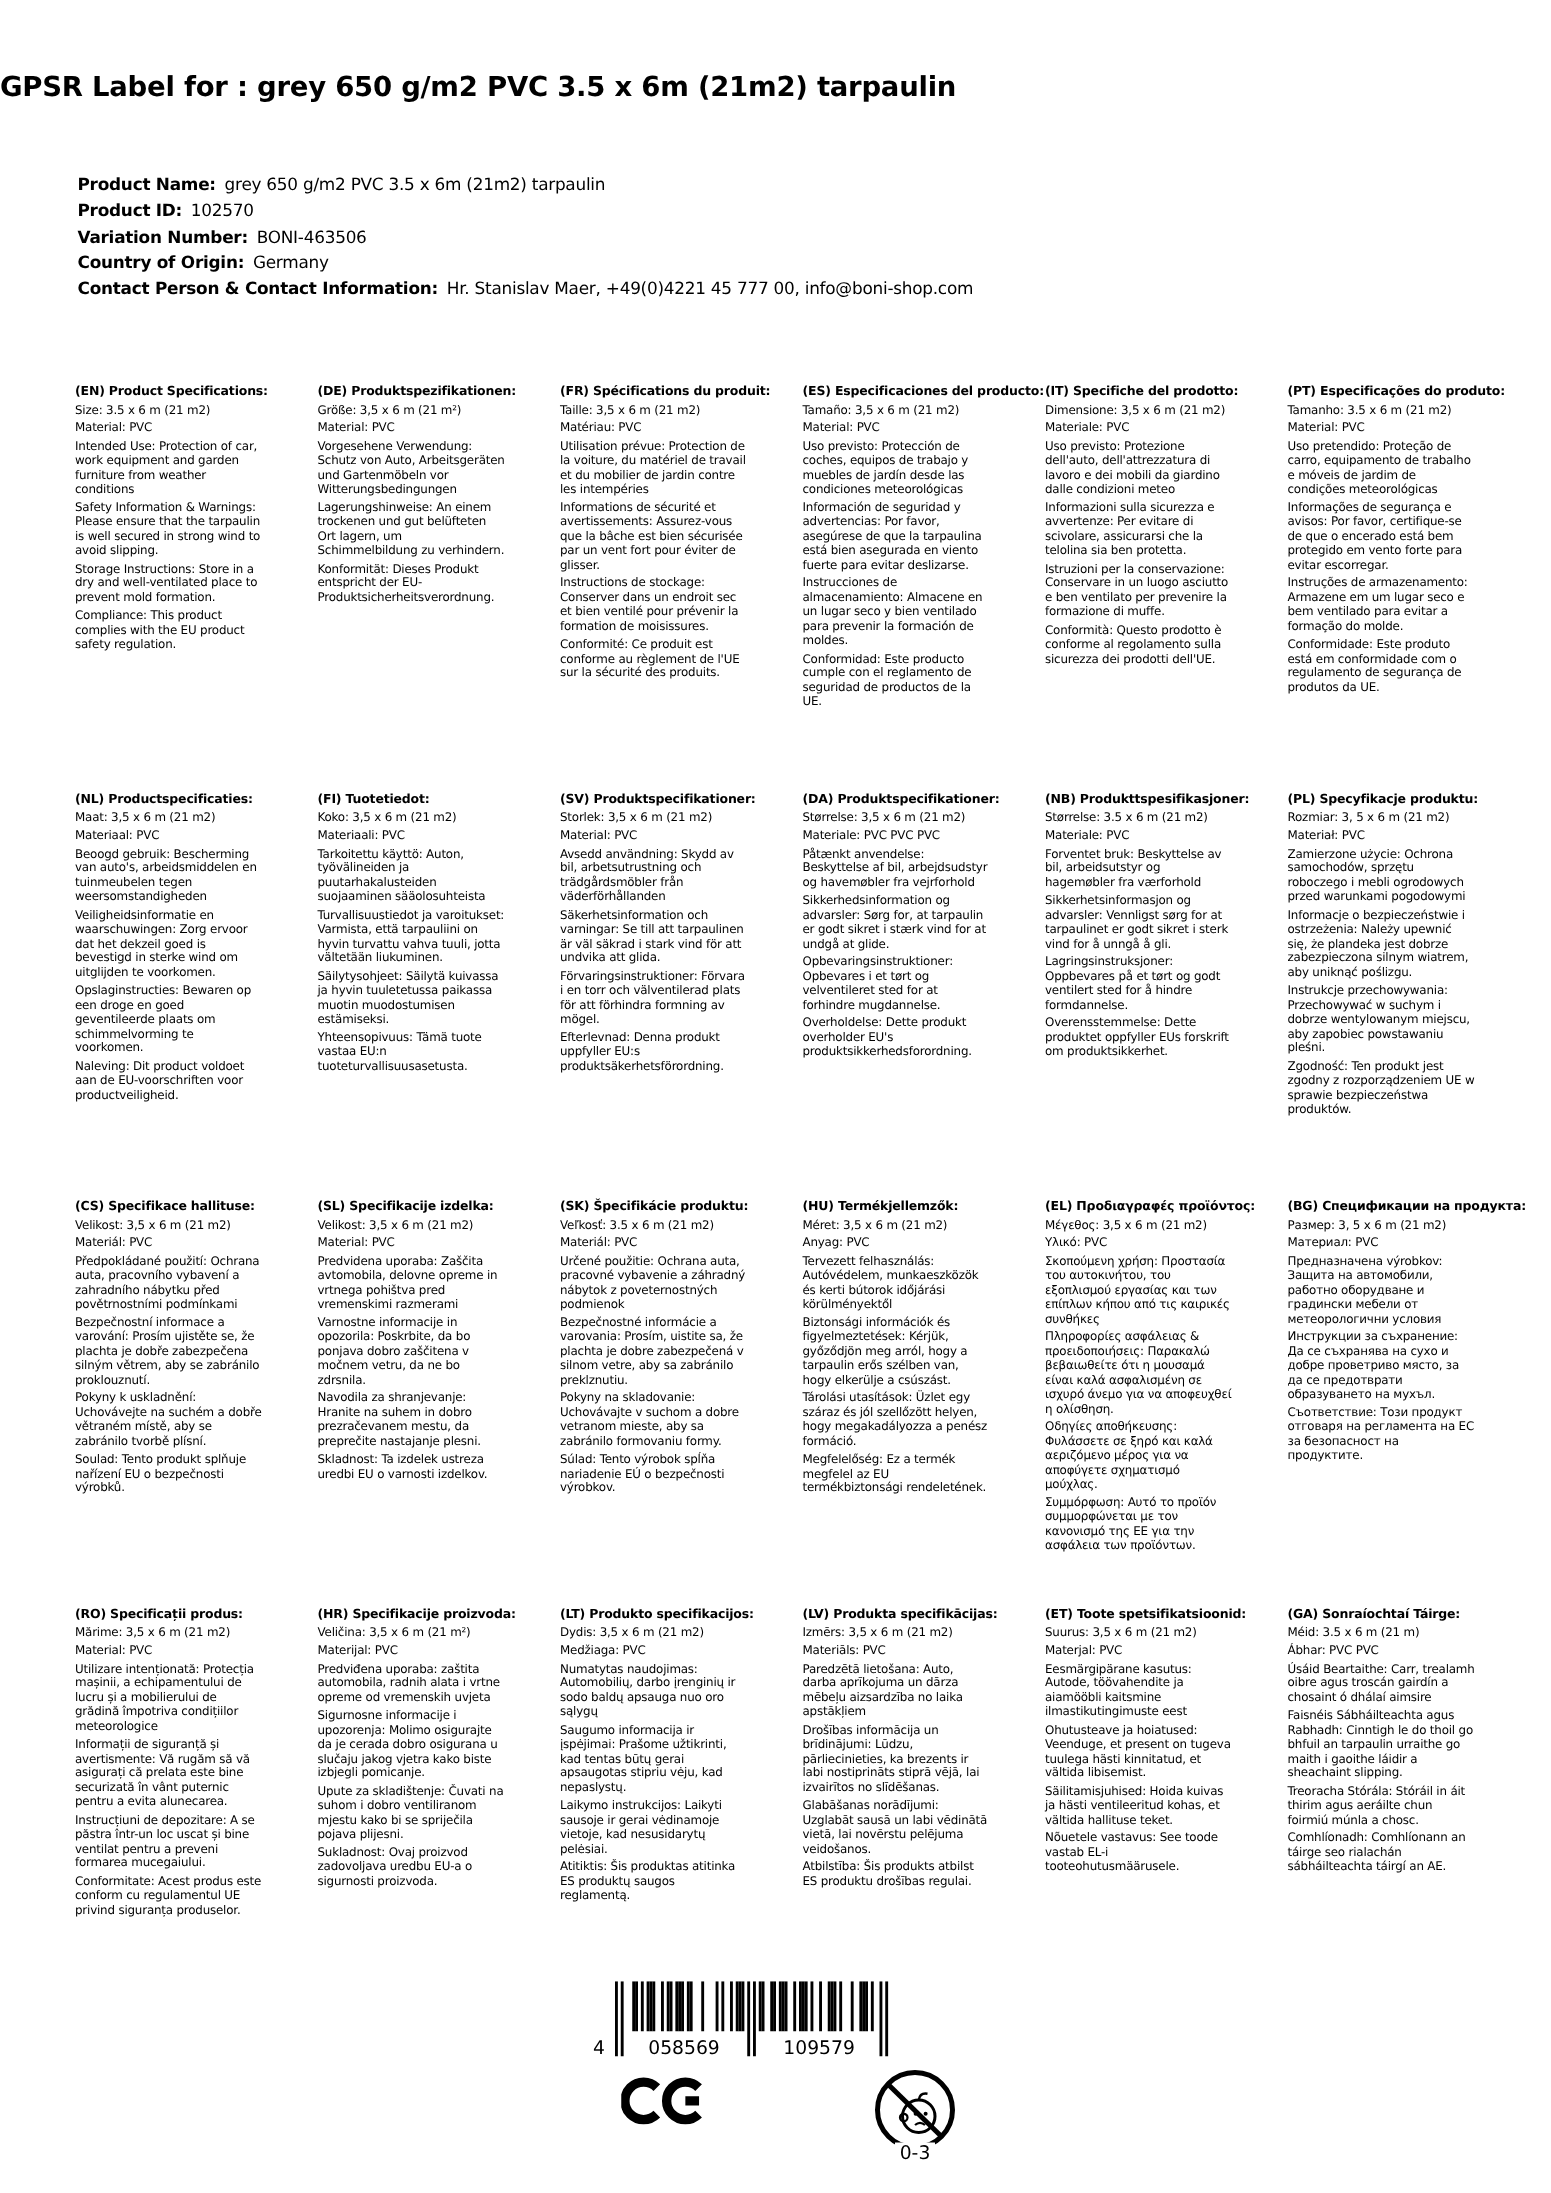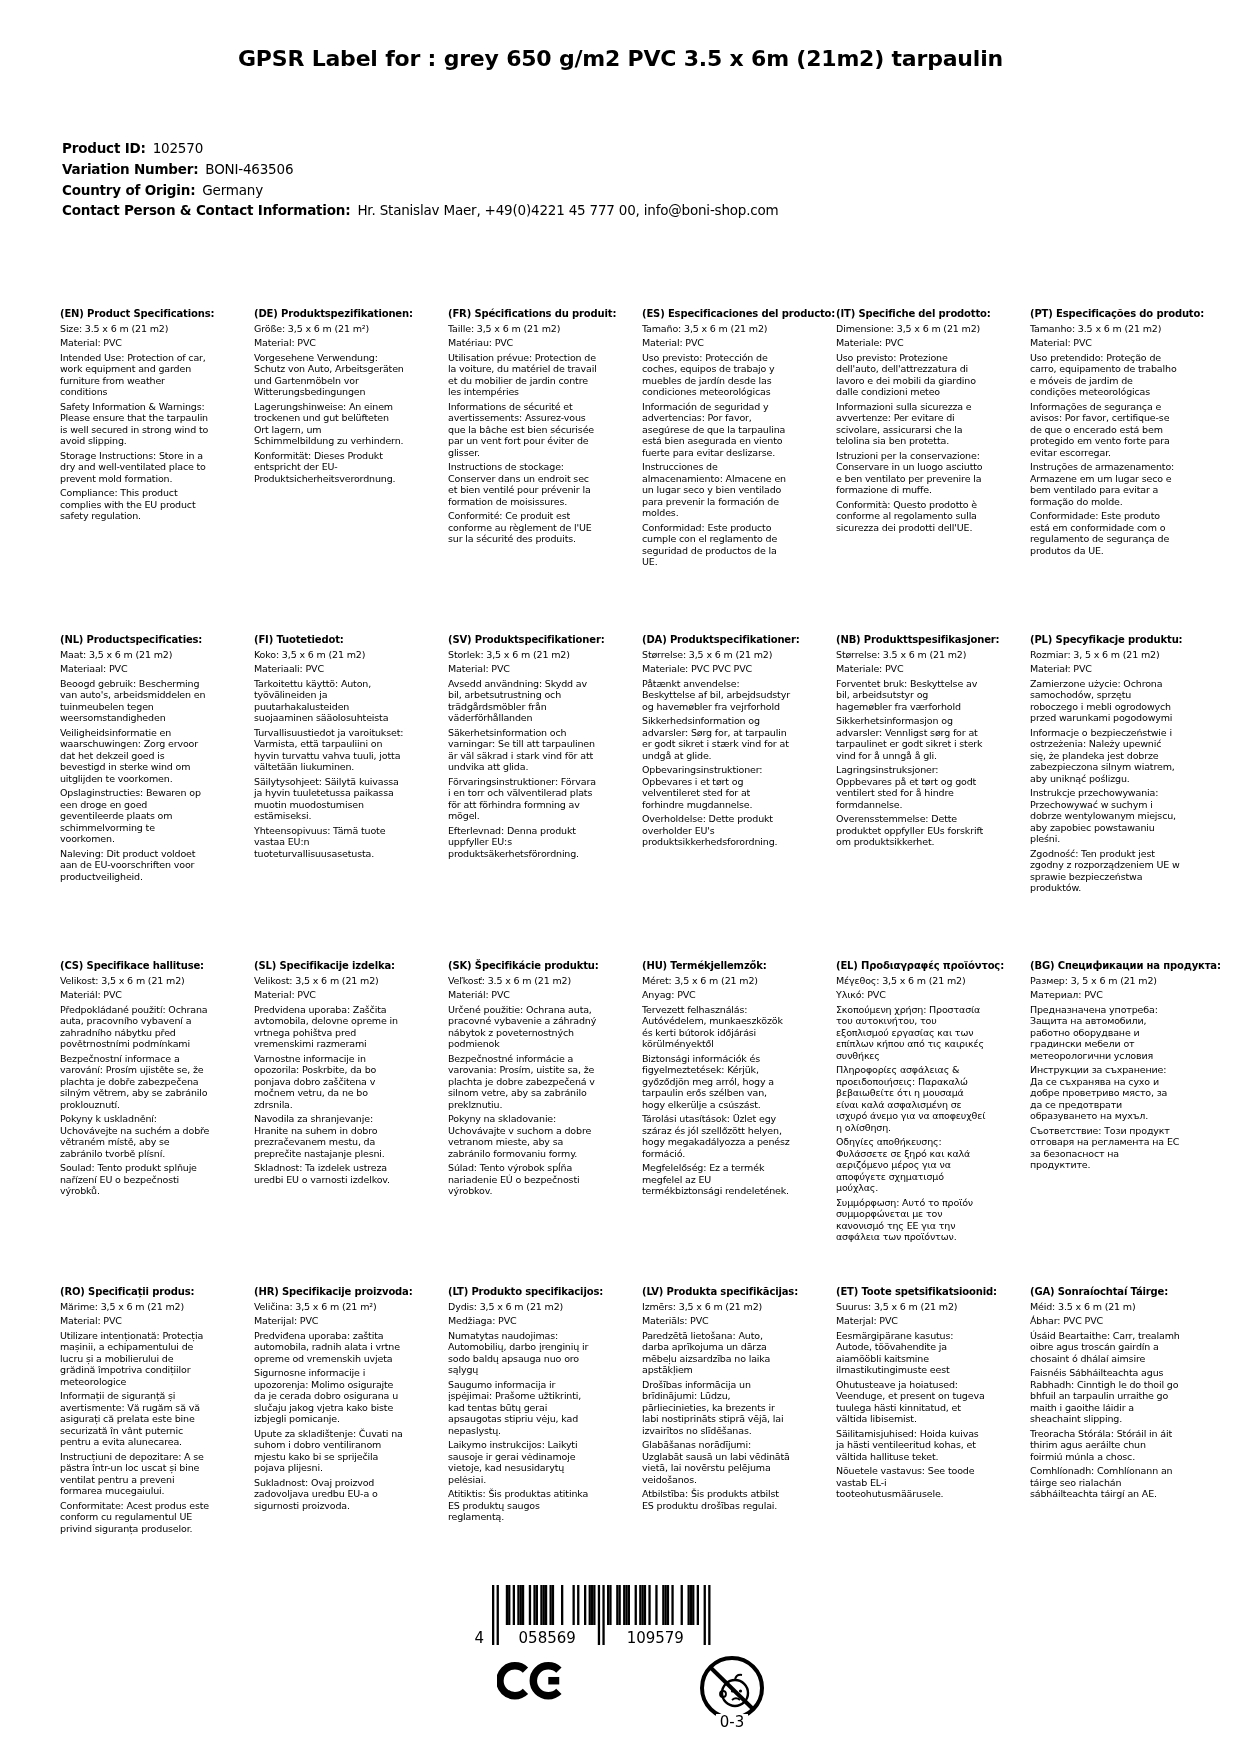--- a/index.html
+++ b/index.html
@@ -1,19 +1,19 @@
 <!DOCTYPE html>
 <html><head>
 <meta charset="utf-8">
 <style>
   html,body{margin:0;padding:0;background:#ffffff;}
   body{width:1241px;height:1754px;position:relative;font-family:"DejaVu Sans",sans-serif;color:#000;}
   .page{position:absolute;inset:0;background:#fff;}
 
-  .doc-title{position:absolute;top:46px;left:0;width:100%;text-align:center;
+  .doc-title{position:absolute;top:58px;left:0;width:100%;text-align:left;
     font-size:22px;font-weight:bold;letter-spacing:-0.2px;}
 
   .product-info{position:absolute;left:62px;top:138px;font-size:13.5px;letter-spacing:-0.2px;}
   .info-row{line-height:20.8px;white-space:nowrap;}
   .info-row .label{font-weight:bold;margin-right:7px;}
 
   .language-grid{position:absolute;left:60px;top:308px;width:1166px;
     display:grid;grid-template-columns:repeat(6,182px);column-gap:14px;
     grid-auto-rows:314px;align-items:start;gap:12px;}
   .block{font-size:9.5px;line-height:11.5px;letter-spacing:-0.15px;word-wrap:break-word;}
@@ -27,20 +27,21 @@
   svg text{font-family:"DejaVu Sans",sans-serif;}
 </style>
 </head>
 <body>
 
 <div class="page">
 
   <div class="doc-title">GPSR Label for : grey 650 g/m2 PVC 3.5 x 6m (21m2) tarpaulin</div>
 
   <div class="product-info">
+      <div class="info-row"><span class="label">Product Name:</span><span class="value">grey 650 g/m2 PVC 3.5 x 6m (21m2) tarpaulin</span></div>
       <div class="info-row"><span class="label">Product ID:</span><span class="value">102570</span></div>
       <div class="info-row"><span class="label">Variation Number:</span><span class="value">BONI-463506</span></div>
       <div class="info-row"><span class="label">Country of Origin:</span><span class="value">Germany</span></div>
       <div class="info-row"><span class="label">Contact Person &amp; Contact Information:</span><span class="value">Hr. Stanislav Maer, +49(0)4221 45 777 00, info@boni-shop.com</span></div>
     </div>
 
   <div class="language-grid">
       <div class="block">
         <div class="block-title">(EN) Product Specifications:</div>
         <div class="block-line">Size: 3.5 x 6 m (21 m2)</div>
@@ -190,21 +191,21 @@
         <div class="block-line">Υλικό: PVC</div>
         <div class="block-line">Σκοπούμενη χρήση: Προστασία του αυτοκινήτου, του εξοπλισμού εργασίας και των επίπλων κήπου από τις καιρικές συνθήκες</div>
         <div class="block-line">Πληροφορίες ασφάλειας &amp; προειδοποιήσεις: Παρακαλώ βεβαιωθείτε ότι η μουσαμά είναι καλά ασφαλισμένη σε ισχυρό άνεμο για να αποφευχθεί η ολίσθηση.</div>
         <div class="block-line">Οδηγίες αποθήκευσης: Φυλάσσετε σε ξηρό και καλά αεριζόμενο μέρος για να αποφύγετε σχηματισμό μούχλας.</div>
         <div class="block-line">Συμμόρφωση: Αυτό το προϊόν συμμορφώνεται με τον κανονισμό της ΕΕ για την ασφάλεια των προϊόντων.</div>
       </div>
       <div class="block">
         <div class="block-title">(BG) Спецификации на продукта:</div>
         <div class="block-line">Размер: 3, 5 x 6 m (21 m2)</div>
         <div class="block-line">Материал: PVC</div>
-        <div class="block-line">Предназначена употреба: Защита на автомобили, работно оборудване и градински мебели от метеорологични условия</div>
+        <div class="block-line">Предназначена výrobkov: Защита на автомобили, работно оборудване и градински мебели от метеорологични условия</div>
         <div class="block-line">Инструкции за съхранение: Да се съхранява на сухо и добре проветриво място, за да се предотврати образуването на мухъл.</div>
         <div class="block-line">Съответствие: Този продукт отговаря на регламента на ЕС за безопасност на продуктите.</div>
       </div>
       <div class="block">
         <div class="block-title">(RO) Specificații produs:</div>
         <div class="block-line">Mărime: 3,5 x 6 m (21 m2)</div>
         <div class="block-line">Material: PVC</div>
         <div class="block-line">Utilizare intenționată: Protecția mașinii, a echipamentului de lucru și a mobilierului de grădină împotriva condițiilor meteorologice</div>
         <div class="block-line">Informații de siguranță și avertismente: Vă rugăm să vă asigurați că prelata este bine securizată în vânt puternic pentru a evita alunecarea.</div>
         <div class="block-line">Instrucțiuni de depozitare: A se păstra într-un loc uscat și bine ventilat pentru a preveni formarea mucegaiului.</div>

